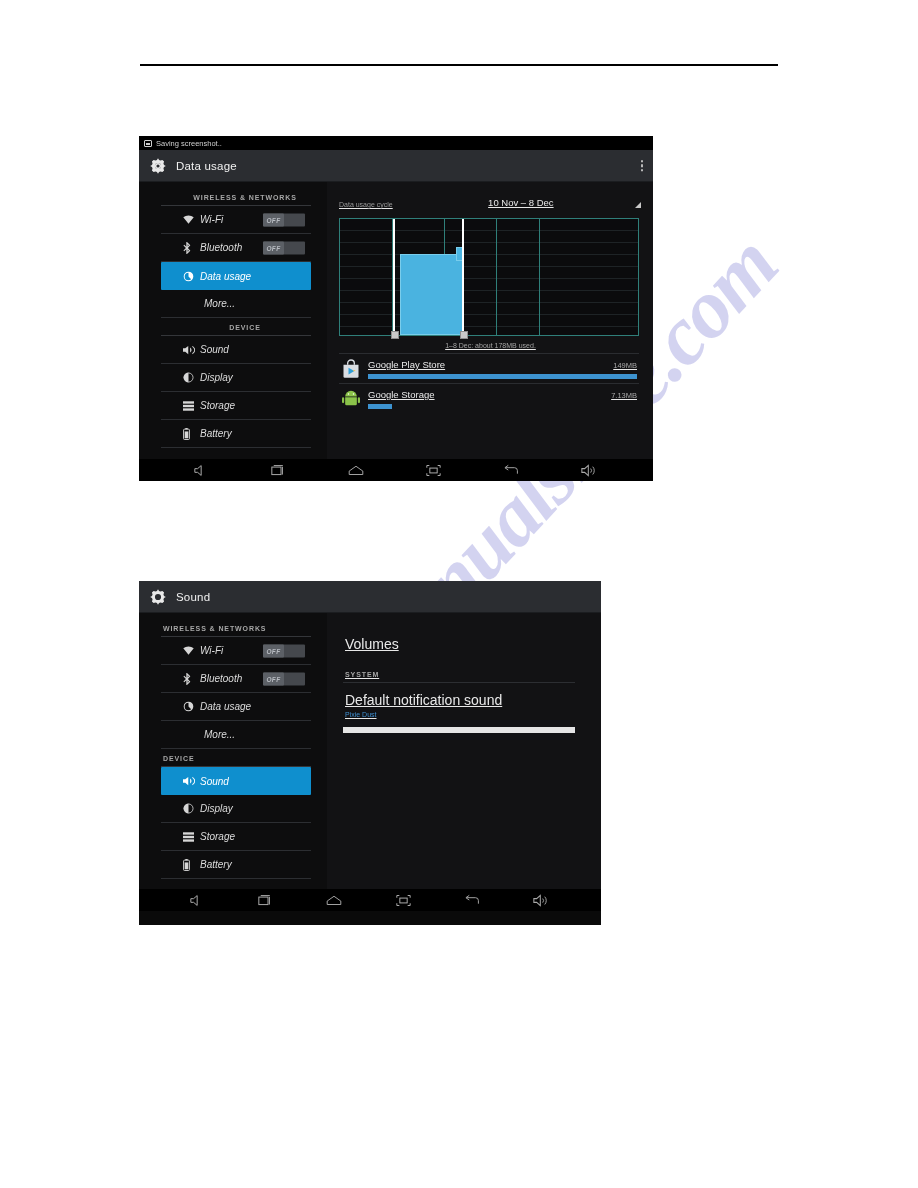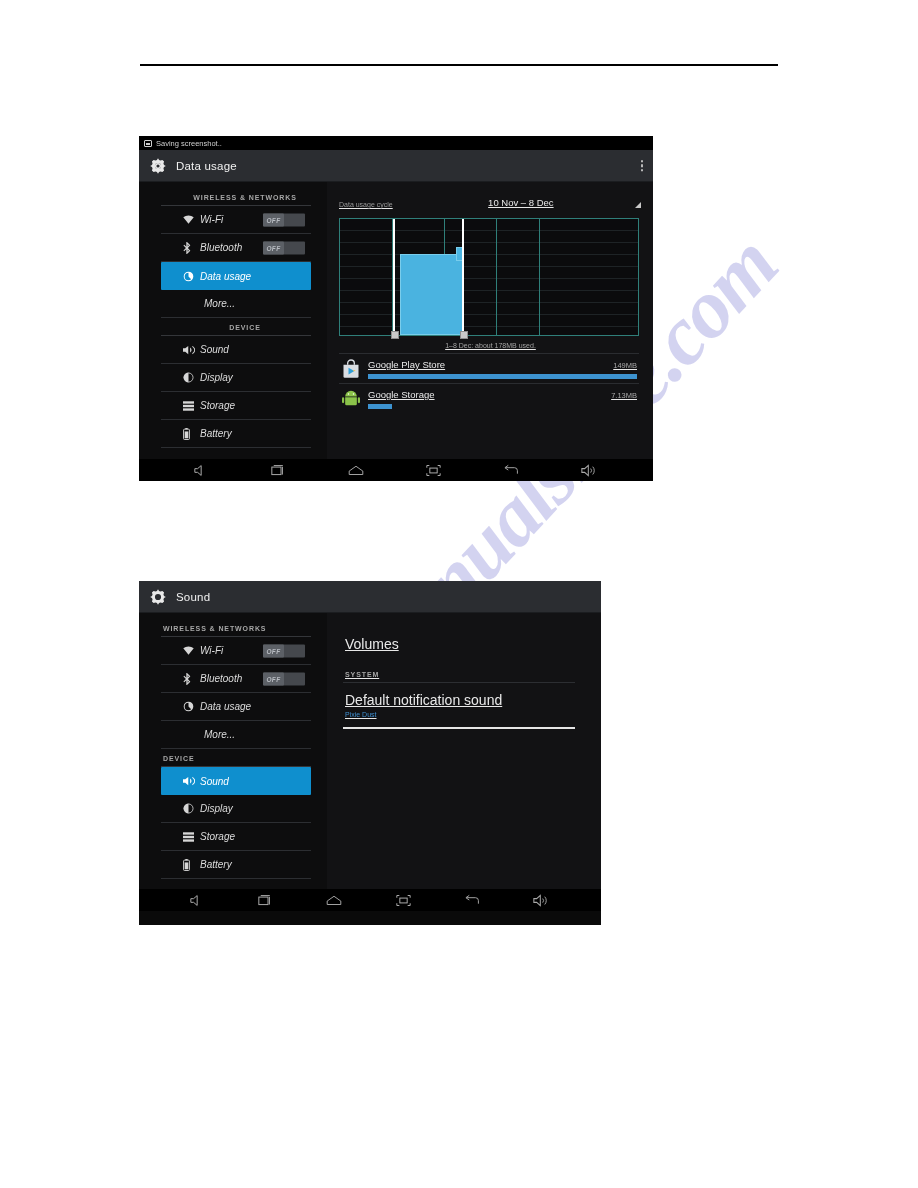--- a/index.html
+++ b/index.html
@@ -165,21 +165,21 @@
   .appmeta { flex: 1; min-width: 0; }
   .apptop { display: flex; justify-content: space-between; align-items: baseline; }
   .appname { font-size: 9.5px; color: #eaeaea; }
   .appsize { font-size: 7.5px; color: #a8a8a8; }
   .appbar-track { height: 5px; margin-top: 4px; background: transparent; }
   .appbar-fill { height: 5px; background: #3d93d0; }
 
   
   .pane { padding: 6px 14px 0 8px; }
   .prow {
-    padding: 9px 2px 9px 2px; border-bottom: 2px solid #e5e5e5;
+    padding: 9px 2px 9px 2px; border-bottom: 6px solid #e5e5e5;
     display: flex; align-items: center; justify-content: space-between;
   }
   .prow.nobdr { border-bottom: none; }
   .ptitle { font-size: 14px; color: #e9e9e9; }
   .psub { font-size: 7px; color: #3f8fd0; margin-top: 3px; }
   .pgroup {
     font-size: 7px; color: #a7a7a7; letter-spacing: .9px; font-weight: 700;
     padding: 10px 2px 4px 2px; border-bottom: 1px solid #2c2e32;
   }
   .chk {

